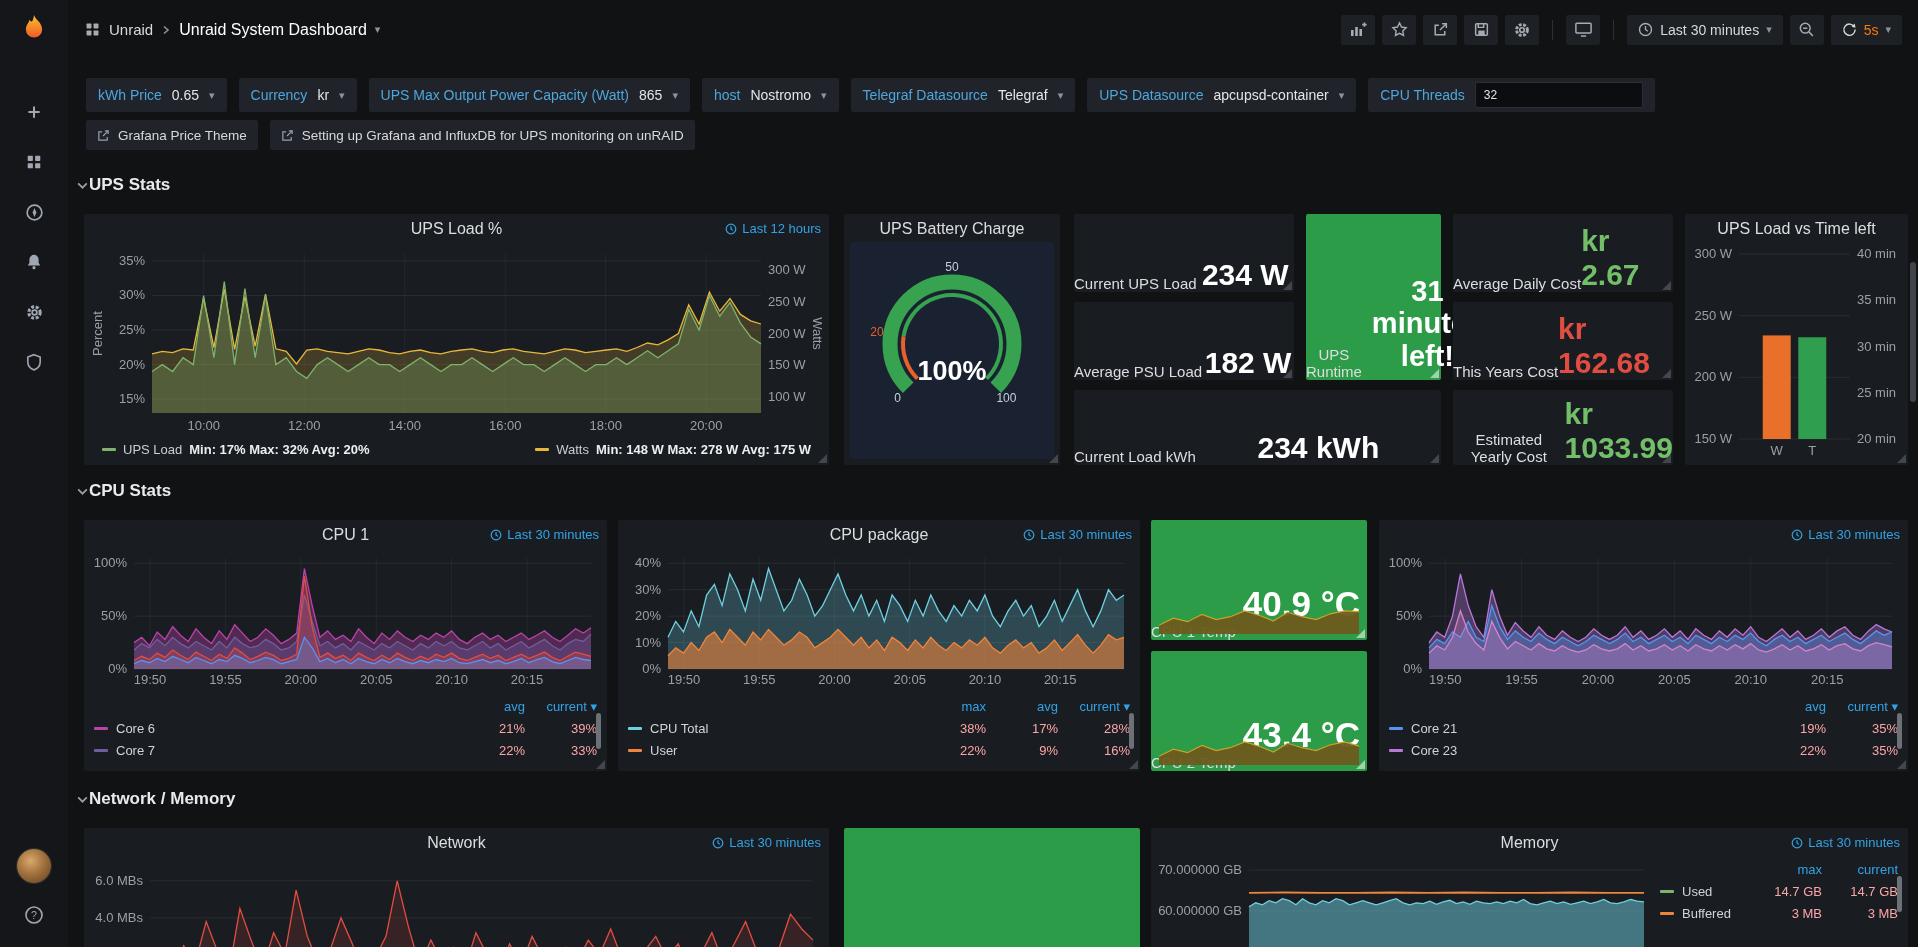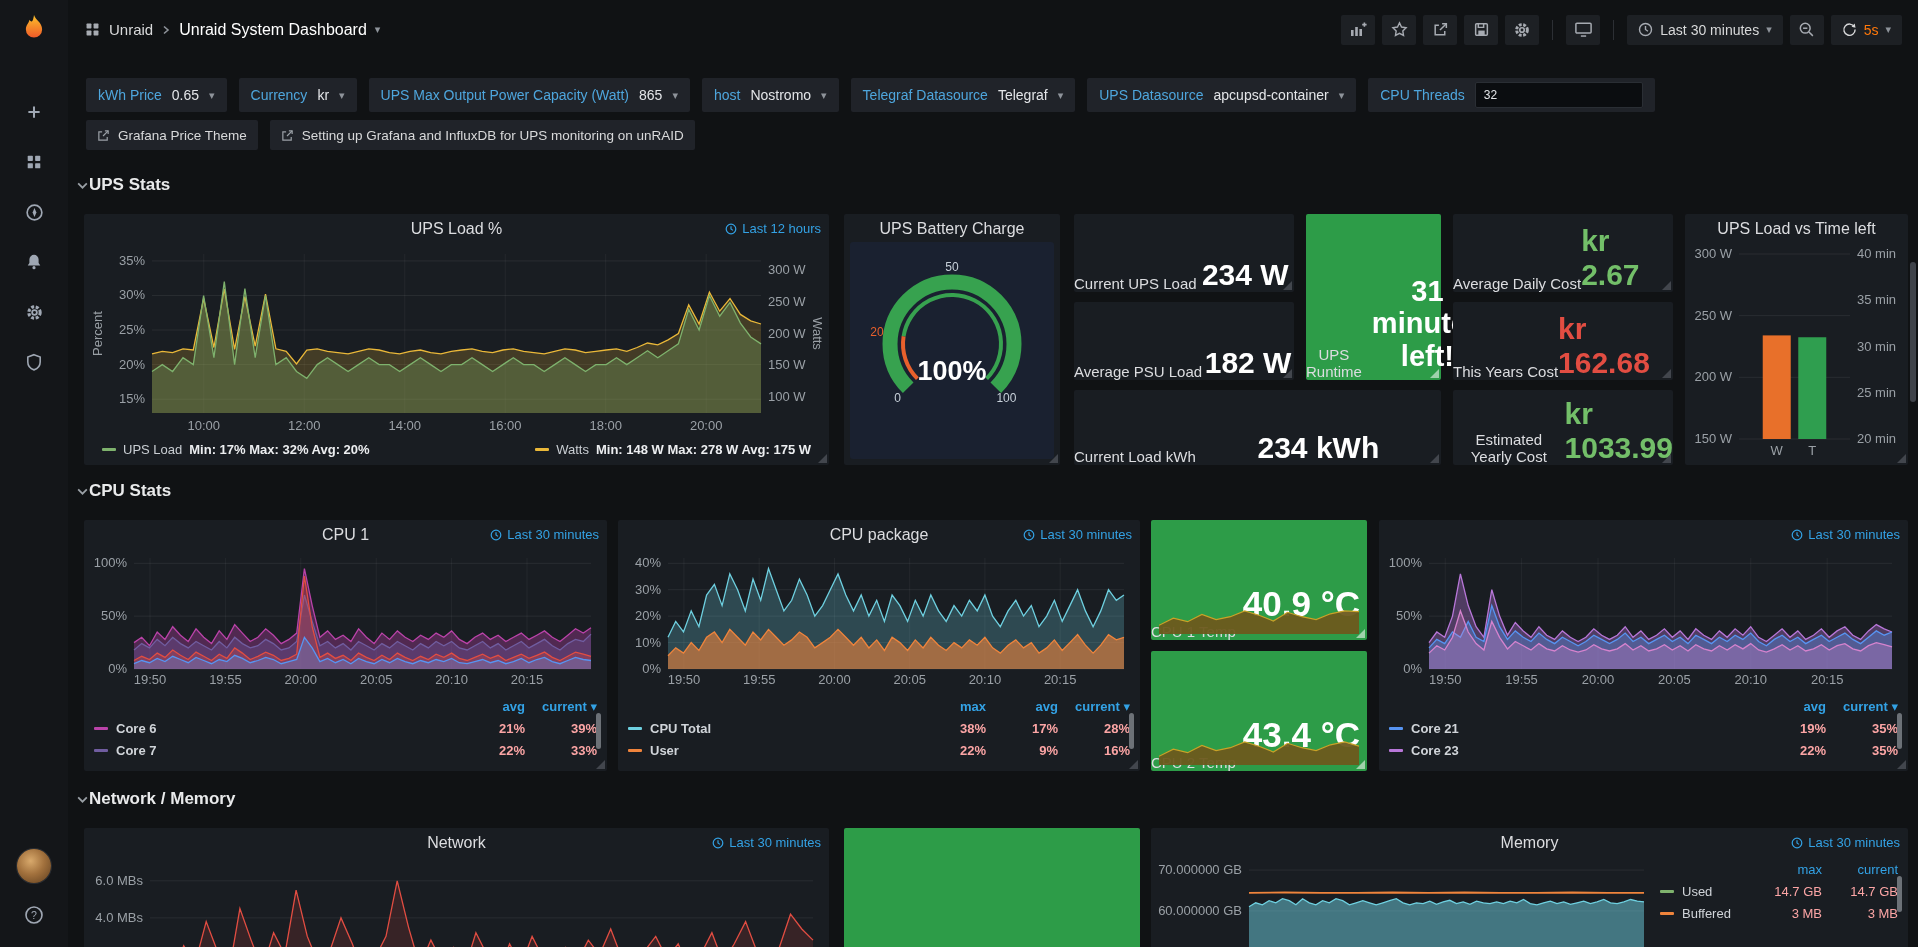--- a/index.html
+++ b/index.html
@@ -55,21 +55,21 @@
   .runtime-val{flex:1;display:flex;align-items:center;justify-content:center;text-align:center;font-size:29px;line-height:1.12;font-weight:700;color:#fff;padding:0 10px 8px;}
   .temp-val{flex:1;display:flex;align-items:center;justify-content:center;font-size:35px;font-weight:700;color:#fff;padding-bottom:16px;}
   .spark{position:absolute;left:8px;right:8px;bottom:6px;height:26px;}
   .uptime-val{text-align:center;font-size:46px;font-weight:700;color:#fff;margin-top:26px;line-height:1;}
   
   .ups-legend{position:absolute;left:18px;right:18px;bottom:6px;height:20px;display:flex;justify-content:space-between;font-size:13px;align-items:center;}
   .lg-item{display:flex;align-items:center;gap:7px;}
   .lg-swatch{width:14px;height:3px;border-radius:1px;display:inline-block;}
   .lg-name{color:#c9ced3;cursor:pointer;}
   .lg-stats{color:#eceef0;font-weight:700;}
-  .legend-bottom{position:absolute;left:10px;right:10px;bottom:2px;height:74px;font-size:13px;font-weight:bold;}
+  .legend-bottom{position:absolute;left:10px;right:10px;bottom:2px;height:74px;font-size:13px;}
   .legend-right{position:absolute;right:10px;top:30px;width:238px;font-size:13px;}
   .leg-h{display:flex;color:#33a2e5;height:22px;align-items:center;}
   .leg-sp{flex:1}
   .leg-col{width:72px;text-align:right;cursor:pointer;}
   .legend-right .leg-col{width:76px;}
   .leg-row{display:flex;align-items:center;height:22px;cursor:pointer;}
   .leg-swatch{width:14px;height:3px;border-radius:1px;margin-right:8px;}
   .leg-name{flex:1;color:#d0d4d9;text-align:left;}
   .leg-val{width:72px;text-align:right;color:#fca5a5;}
   .legend-right .leg-val{width:76px;}

